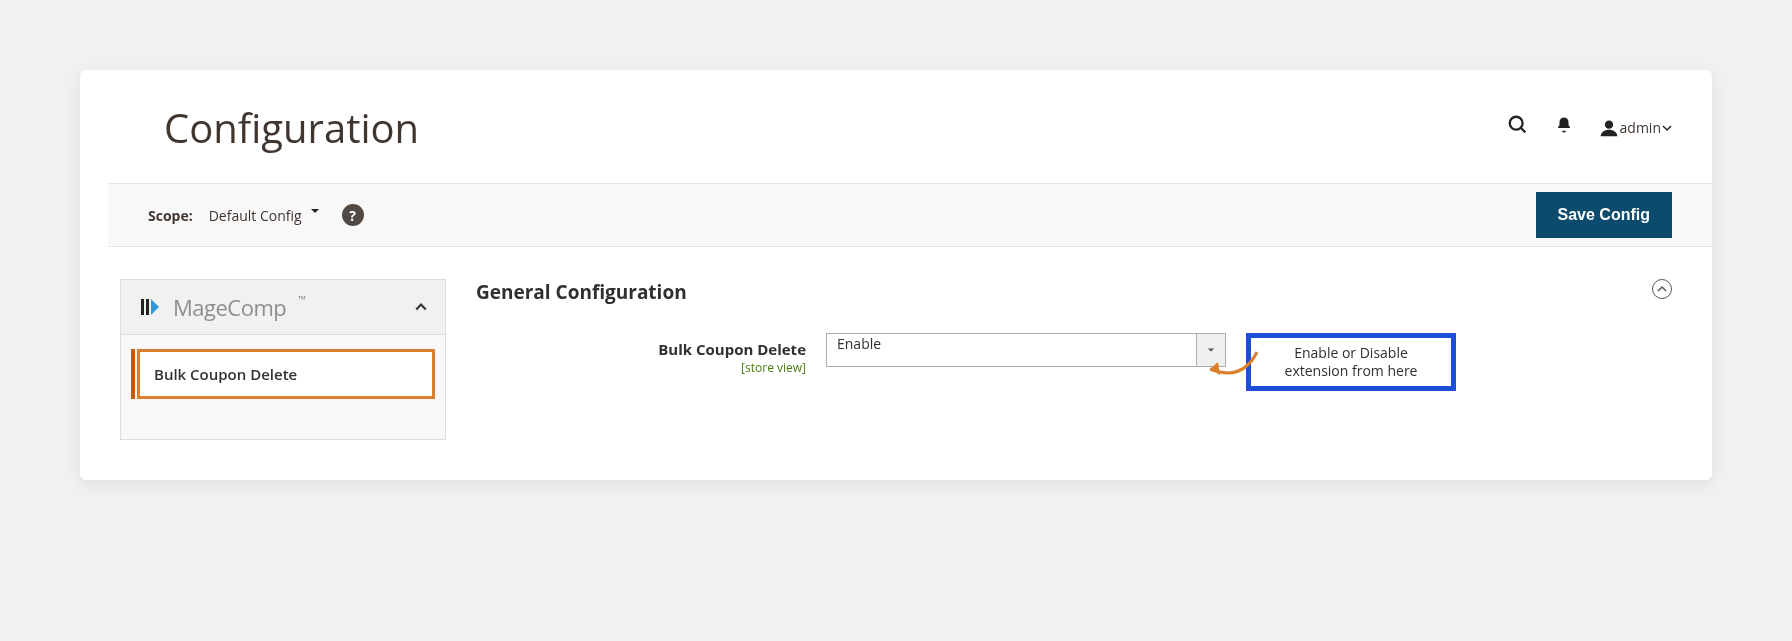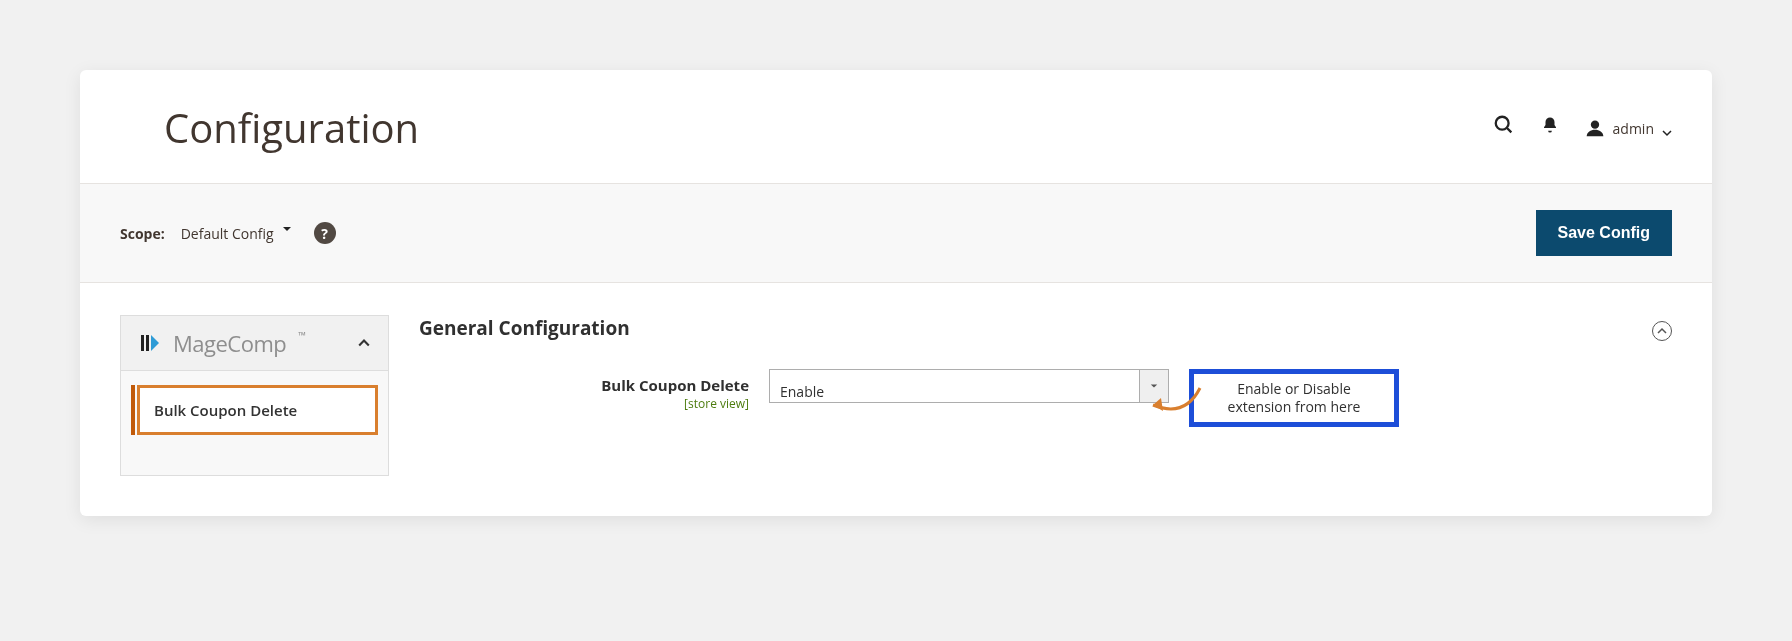--- a/index.html
+++ b/index.html
@@ -27,29 +27,30 @@
     color: #41362f;
     flex: 1;
     margin-left: 44px;
   }
   .header-icons {
     display: flex;
     align-items: center;
     gap: 26px;
   }
   .h-icon { cursor: pointer; color: #222; }
-  .user-box { display: flex; align-items: flex-end; gap: 8px; cursor: pointer; }
+  .user-box { display: flex; align-items: center; gap: 1px; cursor: pointer; }
   .user-name { font-size: 14px; color: #41362f; }
   .toolbar {
     background: #f8f8f8;
     border-top: 1px solid #e6e3e0;
     border-bottom: 1px solid #e6e3e0;
     display: flex;
     align-items: center;
-    padding: 26px 40px;
+    padding: 8px 40px;
+    margin-left: 28px;
   }
   .scope-label { font-size: 14px; font-weight: 700; color: #41362f; margin-right: 16px; }
   .scope-value { font-size: 14px; color: #41362f; display: flex; align-items: flex-start; gap: 8px; cursor: pointer; }
   .help-icon {
     width: 22px; height: 22px; border-radius: 50%;
     background: #514943; color: #fff; font-size: 14px; font-weight: 700;
     display: flex; align-items: center; justify-content: center;
     margin-left: 22px; cursor: pointer;
   }
   .spacer { flex: 1; }
@@ -60,21 +61,21 @@
     padding: 14px 22px;
     font-size: 16px;
     font-weight: 600;
     cursor: pointer;
   }
   .content {
     display: flex;
     padding: 32px 40px 0 40px;
     gap: 30px;
   }
-  .sidebar { width: 269px; }
+  .sidebar { width: 326px; }
   .side-header {
     background: #f1f1f1;
     border: 1px solid #ddd;
     display: flex;
     align-items: center;
     padding: 12px 18px;
     cursor: pointer;
     gap: 10px;
   }
   .brand-logo { display: flex; align-items: center; }
@@ -105,21 +106,21 @@
     padding: 12px 14px;
     font-size: 15px;
     font-weight: 600;
     color: #333;
     cursor: pointer;
     margin-left: 6px;
   }
   .main { flex: 1; }
   .section-header {
     display: flex;
-    align-items: flex-end;
+    align-items: flex-start;
     padding-bottom: 28px;
   }
   .section-title {
     font-size: 19px;
     font-weight: 700;
     color: #303030;
     flex: 1;
   }
   .collapse-icon {
     width: 20px; height: 20px;
@@ -137,21 +138,21 @@
   .field-label { font-size: 15px; font-weight: 700; color: #303030; }
   .field-scope { font-size: 12px; color: #4d7c0f; }
   .select-wrap {
     position: relative;
     flex: 0 0 400px;
   }
   .select-input {
     width: 100%;
     border: 1px solid #adadad;
     background: #fff;
-    padding: 12px 10px;
+    padding: 0 10px;
     font-size: 14px;
     color: #303030;
     height: 34px;
   }
   .select-btn {
     position: absolute;
     right: 0; top: 0;
     width: 30px; height: 34px;
     background: #efefef;
     border: 1px solid #adadad;

